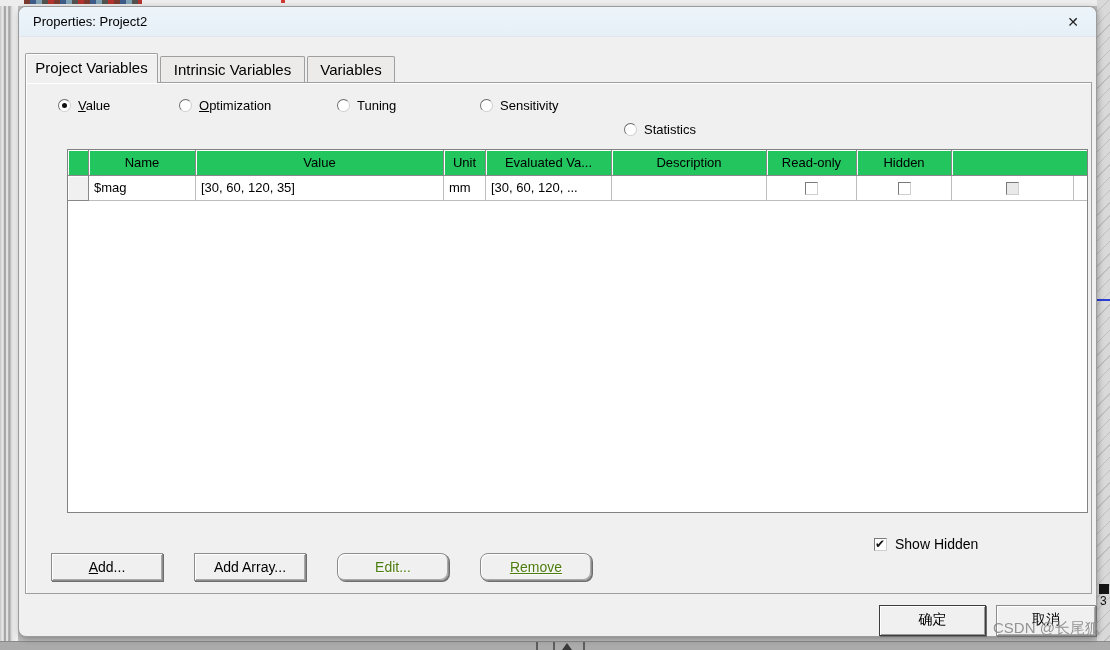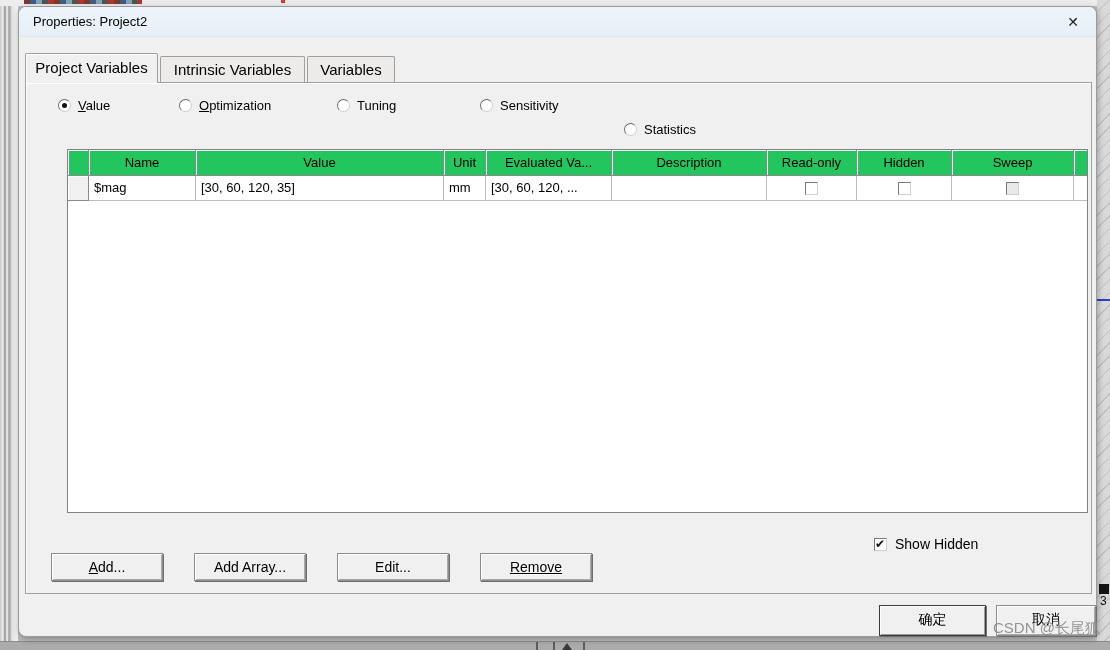--- a/index.html
+++ b/index.html
@@ -116,21 +116,21 @@
     content:"✔"; position:absolute; left:0px; top:-2px; font-size:12px; color:#111;
   }
 
   
   .btn3d {
     position:absolute; height:28px; width:112px;
     background:#f0f0f0; border:1px solid #8c8c8c;
     box-shadow:inset 1px 1px 0 #ffffff, inset -1px -1px 0 #a9a9a9, 1px 1px 0 #6e6e6e;
     font-size:14px; text-align:center; line-height:26px; z-index:2;
   }
-  .btn3d.disabled { color:#000000; text-shadow:1px 1px 0 #fdfdfd; }
+  .btn3d.disabled { color:#4d7c0f; text-shadow:1px 1px 0 #fdfdfd;border-radius:8px; }
   .btn-add { left:32px;  top:546px; }
   .btn-addarray { left:175px; top:546px; }
   .btn-edit { left:318px; top:546px; }
   .btn-remove { left:461px; top:546px;text-decoration:underline; }
   .btn-ok {
     left:860px; top:598px; width:107px; height:31px;
     border:1px solid #3c3c3c; box-shadow:inset 1px 1px 0 #fff, inset -1px -1px 0 #9a9a9a, 1px 1px 0 #6e6e6e;
     font-size:14px;
   }
   .btn-cancel { left:977px; top:598px; width:100px; height:31px; font-size:14px; }
@@ -197,21 +197,20 @@
   <div class="grid">
     <div class="grid-row grid-hrow">
       <div class="hcell c0"></div>
       <div class="hcell c1">Name</div>
       <div class="hcell c2">Value</div>
       <div class="hcell c3">Unit</div>
       <div class="hcell c4">Evaluated Va...</div>
       <div class="hcell c5">Description</div>
       <div class="hcell c6">Read-only</div>
       <div class="hcell c7">Hidden</div>
-      <div class="hcell c8">Sweep</div>
       <div class="hcell c9"></div>
     </div>
     <div class="grid-row grid-drow">
       <div class="dcell rowhdr c0"></div>
       <div class="dcell c1">$mag</div>
       <div class="dcell c2">[30, 60, 120, 35]</div>
       <div class="dcell c3">mm</div>
       <div class="dcell c4">[30, 60, 120, ...</div>
       <div class="dcell c5"></div>
       <div class="dcell center c6">

